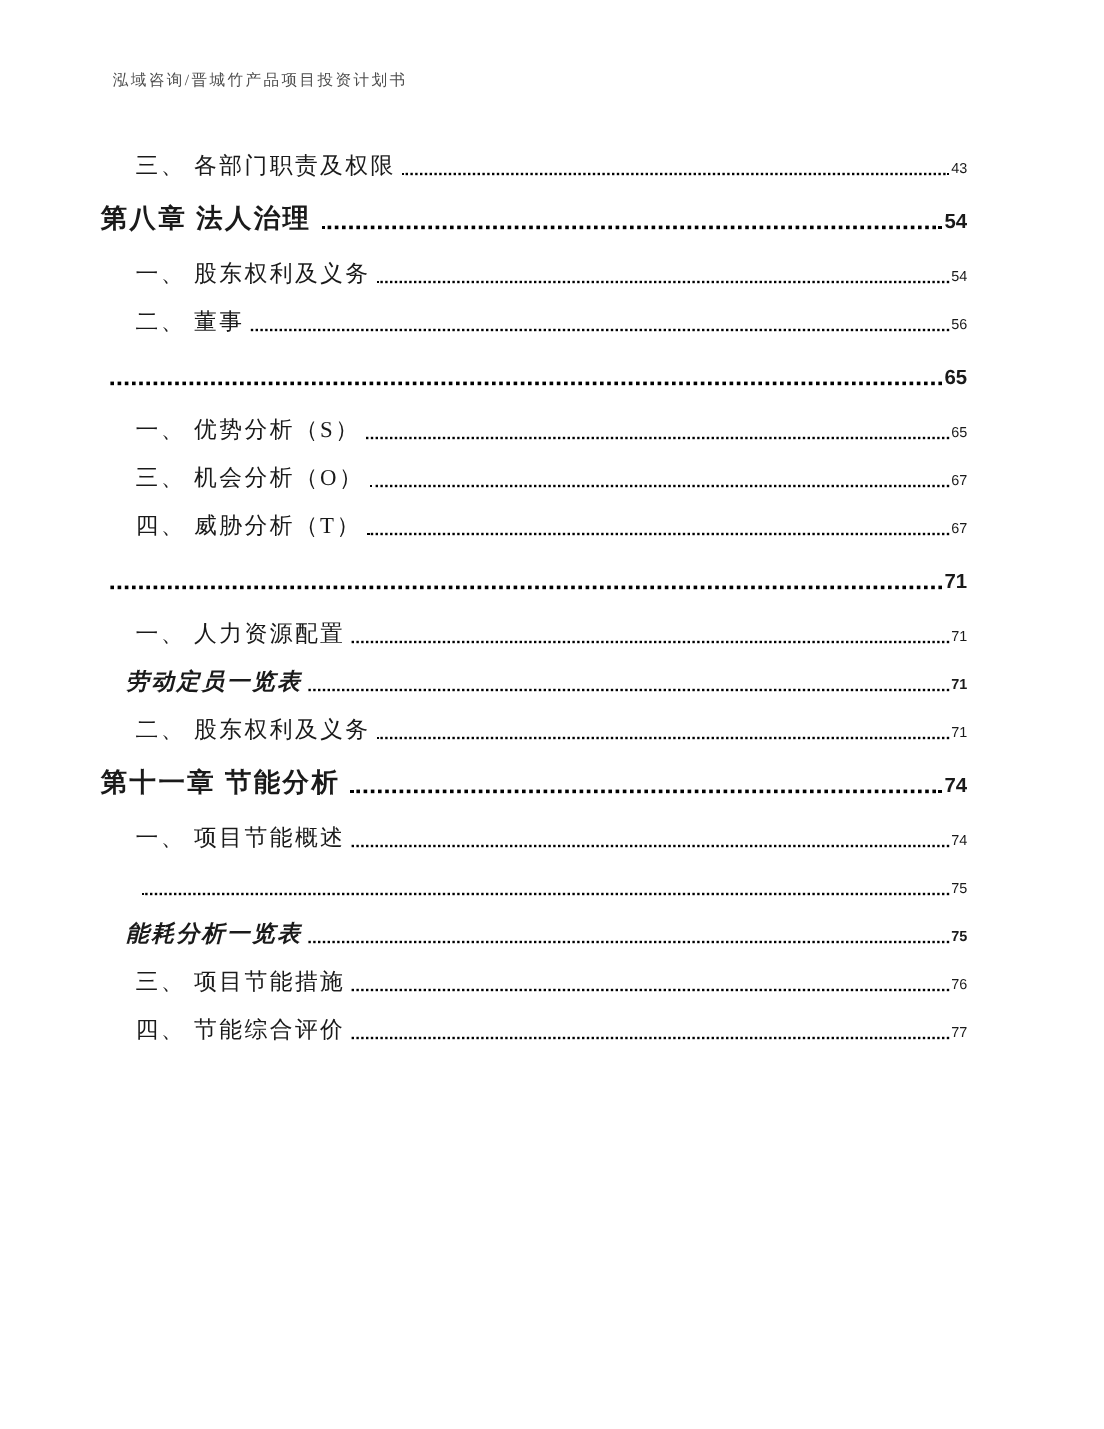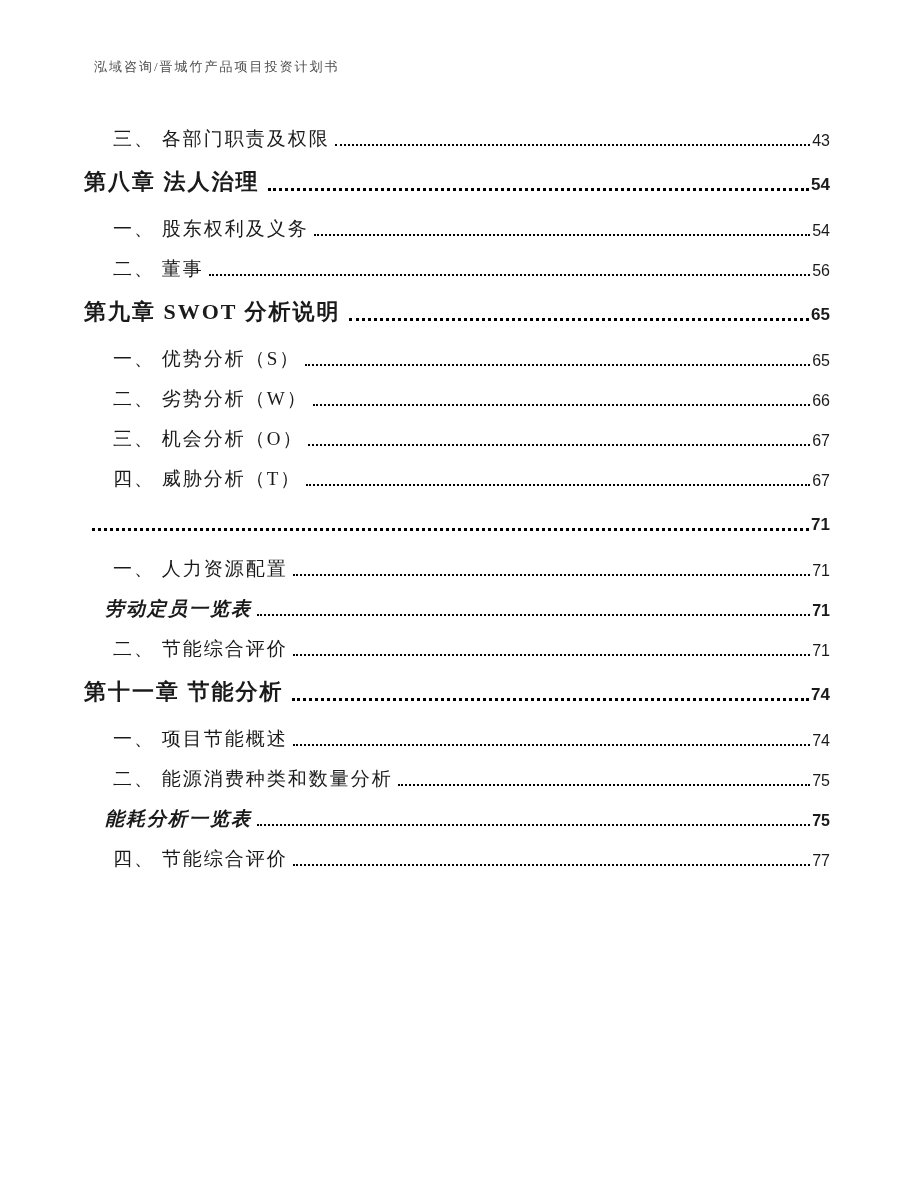--- a/index.html
+++ b/index.html
@@ -4,21 +4,21 @@
 <style>
   * { margin: 0; padding: 0; box-sizing: border-box; }
   html, body { background: #ffffff; }
   body {
     width: 920px; height: 1191px;
     font-family: "Liberation Serif", serif;
     color: #1a1a1a;
   }
   .page {
     width: 920px; height: 1191px;
-    padding: 58px 90px 0 84px;
+    padding: 58px 114px 0 84px;
     background: #ffffff;
     overflow: hidden;
   }
   .doc-header {
     font-size: 13px;
     line-height: 18px;
     color: #4d4d4d;
     letter-spacing: 2px;
     margin-left: 10px;
     white-space: pre;
@@ -38,21 +38,21 @@
     margin-top: 19px;
   }
   .toc-row .leader {
     flex: 1;
     min-width: 16px;
     border-bottom: 2px dotted #000000;
     margin: 0 2px 4px 5px;
   }
   .toc-row .pagenum {
     font-family: "Liberation Sans", sans-serif;
-    font-size: 16px;
+    font-size: 12px;
     line-height: 19px;
   }
   .toc-row.chapter { height: 27px; margin-top: 13px; margin-bottom: 23px; }
   .toc-row.chapter .label { font-size: 22px; font-weight: 700; line-height: 27px; }
   .toc-row.chapter .leader { border-bottom-width: 3px; margin-bottom: 4px; margin-left: 8px; }
   .toc-row.chapter .pagenum { font-size: 17px; font-weight: 700; line-height: 20px; }
   .toc-row.item { padding-left: 29px; }
   .toc-row.plain { padding-left: 21px; font-weight: bold; }
   .toc-row.plain .label { font-style: italic; }
 </style>
@@ -83,36 +83,30 @@
 
   <div class="toc-row item">
     <span class="label">二、 董事</span>
     <span class="leader"></span>
     <span class="pagenum">56</span>
   </div>
 
 
 
   <div class="toc-row chapter">
-    <span class="label">第九章 SWOT 分析说明</span>
     <span class="leader"></span>
     <span class="pagenum">65</span>
   </div>
 
   <div class="toc-row item">
     <span class="label">一、 优势分析（S）</span>
     <span class="leader"></span>
     <span class="pagenum">65</span>
   </div>
 
-  <div class="toc-row item">
-    <span class="label">二、 劣势分析（W）</span>
-    <span class="leader"></span>
-    <span class="pagenum">66</span>
-  </div>
 
   <div class="toc-row item">
     <span class="label">三、 机会分析（O）</span>
     <span class="leader"></span>
     <span class="pagenum">67</span>
   </div>
 
   <div class="toc-row item">
     <span class="label">四、 威胁分析（T）</span>
     <span class="leader"></span>
@@ -130,49 +124,53 @@
     <span class="pagenum">71</span>
   </div>
 
   <div class="toc-row plain">
     <span class="label">劳动定员一览表</span>
     <span class="leader"></span>
     <span class="pagenum">71</span>
   </div>
 
   <div class="toc-row item">
-    <span class="label">二、 节能综合评价</span>
+    <span class="label">二、 股东权利及义务</span>
     <span class="leader"></span>
     <span class="pagenum">71</span>
   </div>
 
   <div class="toc-row chapter">
     <span class="label">第十一章 节能分析</span>
     <span class="leader"></span>
     <span class="pagenum">74</span>
   </div>
 
   <div class="toc-row item">
     <span class="label">一、 项目节能概述</span>
     <span class="leader"></span>
     <span class="pagenum">74</span>
   </div>
 
   <div class="toc-row item">
-    <span class="label">二、 能源消费种类和数量分析</span>
     <span class="leader"></span>
     <span class="pagenum">75</span>
   </div>
 
   <div class="toc-row plain">
     <span class="label">能耗分析一览表</span>
     <span class="leader"></span>
     <span class="pagenum">75</span>
   </div>
 
+  <div class="toc-row item">
+    <span class="label">三、 项目节能措施</span>
+    <span class="leader"></span>
+    <span class="pagenum">76</span>
+  </div>
 
   <div class="toc-row item">
     <span class="label">四、 节能综合评价</span>
     <span class="leader"></span>
     <span class="pagenum">77</span>
   </div>
 </div>
 </div>
 
 </body></html>

